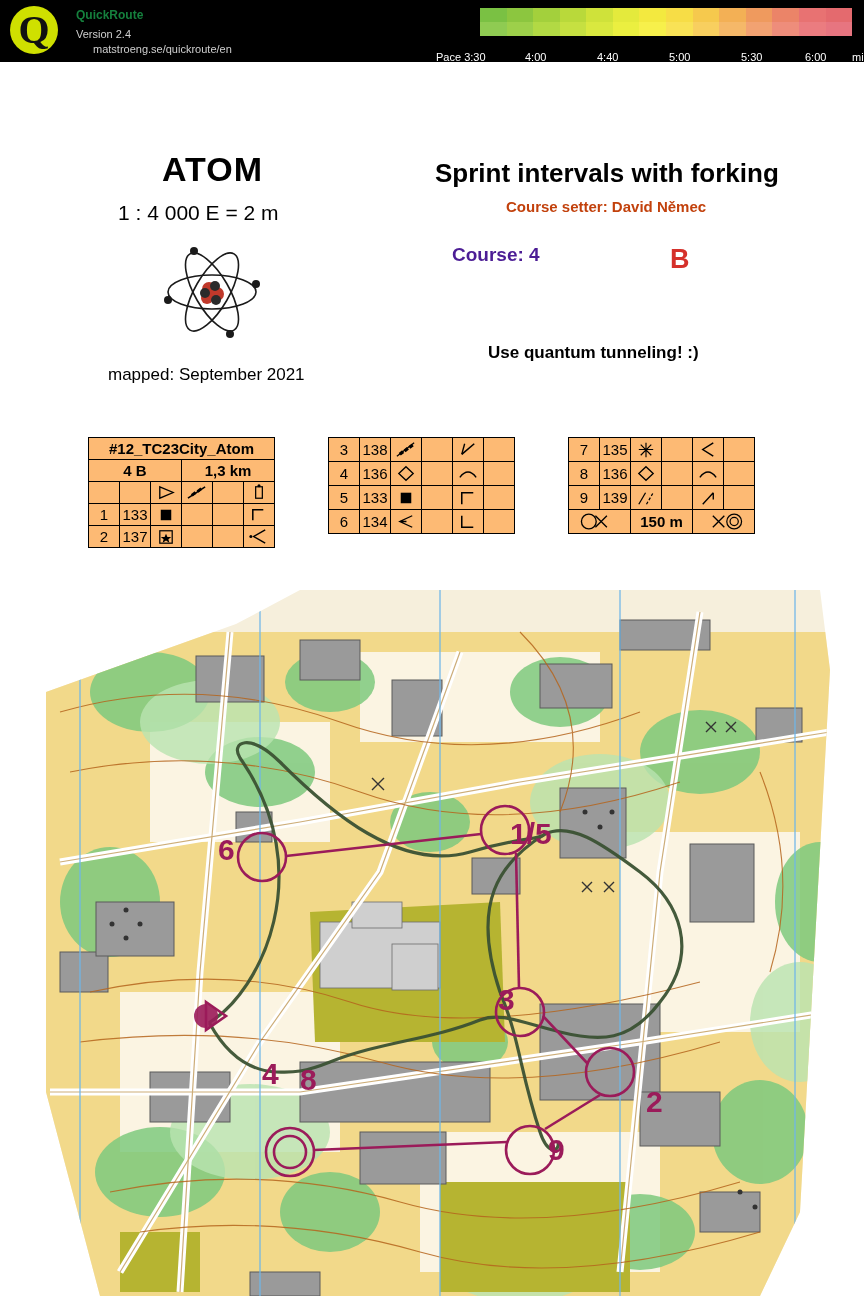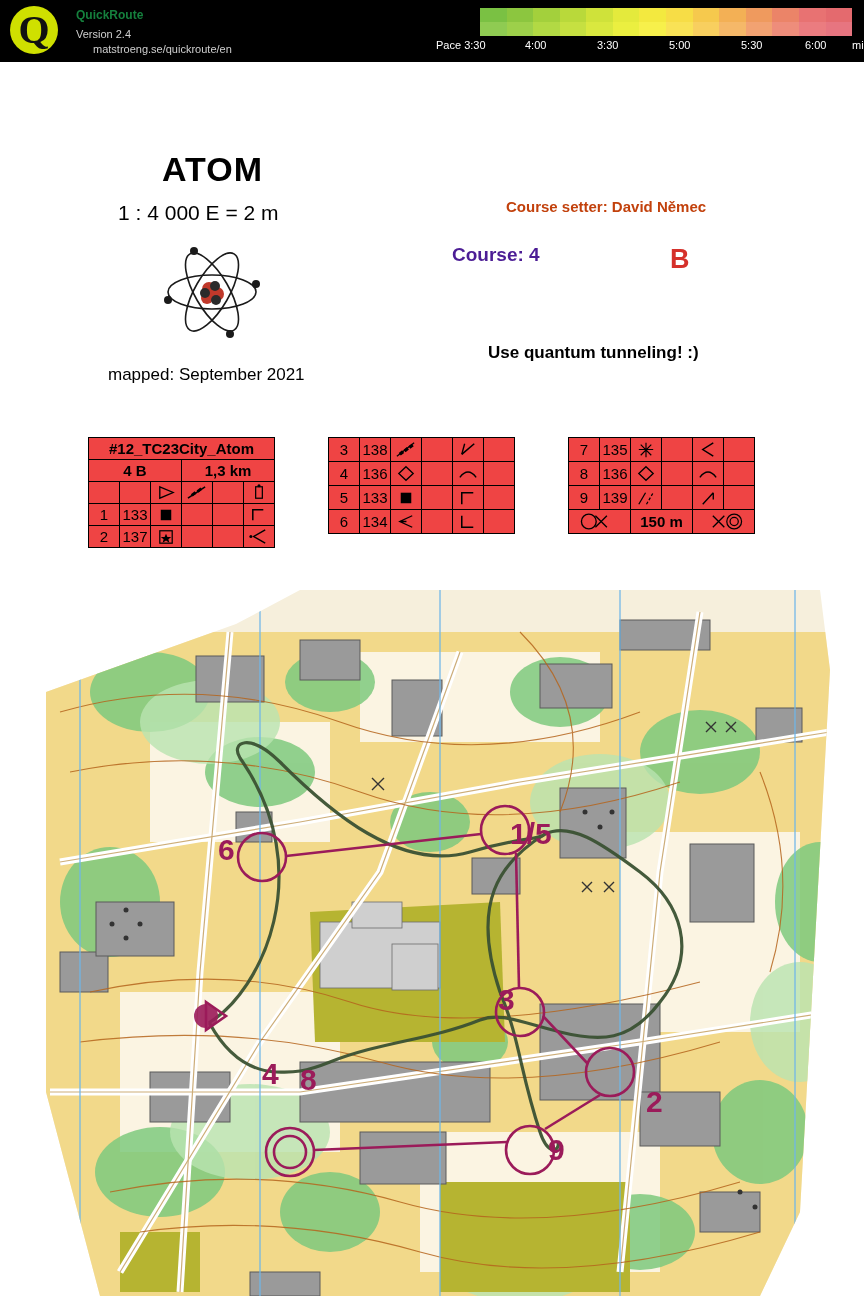--- a/index.html
+++ b/index.html
@@ -26,21 +26,21 @@
   }
   #qr-title { position:absolute; left:76px; top:8px; font-size:12px; font-weight:bold; color:#15803d; }
   #qr-version { position:absolute; left:76px; top:28px; font-size:11px; color:#cfcfcf; }
   #qr-url { position:absolute; left:93px; top:43px; font-size:11px; color:#cfcfcf; }
 
   #qr-scalewrap { position:absolute; left:480px; top:8px; width:372px; height:46px; }
   #qr-swatches { display:flex; width:372px; height:14px; }
   #qr-swatches div { flex:1 1 auto; height:14px; }
   #qr-swatchrow2 { display:flex; width:372px; height:14px; }
   #qr-swatchrow2 div { flex:1 1 auto; height:14px; }
-  #qr-ticks { position:relative; width:372px; height:16px; margin-top:3px; }
+  #qr-ticks { position:relative; width:372px; height:16px; margin-top:15px; }
   #qr-ticks span { position:absolute; top:0; font-size:11px; color:#fff; white-space:nowrap; }
 
   
   #page { position:absolute; left:0; top:62px; width:864px; height:1028px; background:#fff; }
 
   
   #atom-title { position:absolute; left:162px; top:88px; font-size:34px; font-weight:bold; letter-spacing:1px; color:#000; font-family:"Liberation Sans", sans-serif;}
   #atom-scale { position:absolute; left:118px; top:139px; font-size:21px; color:#000; }
   #atom-mapped { position:absolute; left:108px; top:303px; font-size:17px; font-weight:normal; color:#000; }
 
@@ -49,21 +49,21 @@
 
   
   #ev-title { position:absolute; left:435px; top:96px; font-size:26px; font-weight:bold; color:#000; }
   #ev-setter { position:absolute; left:506px; top:136px; font-size:15px; font-weight:bold; color:#c2410c; }
   #ev-course { position:absolute; left:452px; top:182px; font-size:19px; font-weight:bold; color:#4c1d95; }
   #ev-courseb { position:absolute; left:670px; top:182px; font-size:27px; font-weight:bold; color:#d5312b; }
   #ev-note { position:absolute; left:488px; top:281px; font-size:17px; font-weight:bold; color:#000; }
   #ev-maker { position:absolute; left:378px; top:352px; font-size:17px; font-weight:bold; color:#d5312b; }
 
   
-  .cd { position:absolute; border-collapse:collapse; background:#ef4444;padding-left:28px; }
+  .cd { position:absolute; border-collapse:collapse; background:#fdba74;padding-left:28px; }
   .cd td { border:1px solid #000; font-size:15px; text-align:center; vertical-align:middle; padding:0; color:#000; }
   .cd .hdr { font-weight:bold; font-size:15px; }
 
   #cd1 { left:88px; top:375px; }
   #cd1 td { width:31px; height:22px; }
   #cd2 { left:328px; top:375px; }
   #cd2 td { width:31px; height:24px; }
   #cd3 { left:568px; top:375px; }
   #cd3 td { width:31px; height:24px; }
 
@@ -115,21 +115,21 @@
         <div style="background: rgb(248, 207, 95);"></div>
         <div style="background: rgb(245, 184, 105);"></div>
         <div style="background: rgb(242, 162, 114);"></div>
         <div style="background: rgb(238, 141, 123);"></div>
         <div style="background: rgb(235, 124, 128);"></div>
         <div style="background: rgb(231, 117, 128);"></div>
       </div>
     <div id="qr-ticks">
       <span style="left:-44px">Pace 3:30</span>
       <span style="left:45px">4:00</span>
-      <span style="left:117px">3:30</span>
+      <span style="left:117px">4:40</span>
       <span style="left:189px">5:00</span>
       <span style="left:261px">5:30</span>
       <span style="left:325px">6:00</span>
       <span style="left:372px">min/km</span>
     </div>
   </div>
 </div>
 
 <div id="page">
 
@@ -155,20 +155,21 @@
     <g fill="#1a1a1a">
       <circle cx="96" cy="47" r="4"></circle>
         <circle cx="8" cy="63" r="4"></circle>
       <circle cx="34" cy="14" r="4"></circle>
         <circle cx="70" cy="97" r="4"></circle>
     </g>
   </svg>
 
   <div id="atom-mapped">mapped: September 2021</div>
 
+  <div id="ev-title">Sprint intervals with forking</div>
   <div id="ev-setter">Course setter: David Němec</div>
   <div id="ev-course">Course: 4</div>
   <div id="ev-courseb">B</div>
   <div id="ev-note">Use quantum tunneling! :)</div>
 
   <table class="cd" id="cd1">
     <tbody>
         <tr>
       <td colspan="6" class="hdr">#12_TC23City_Atom</td>
     </tr>

